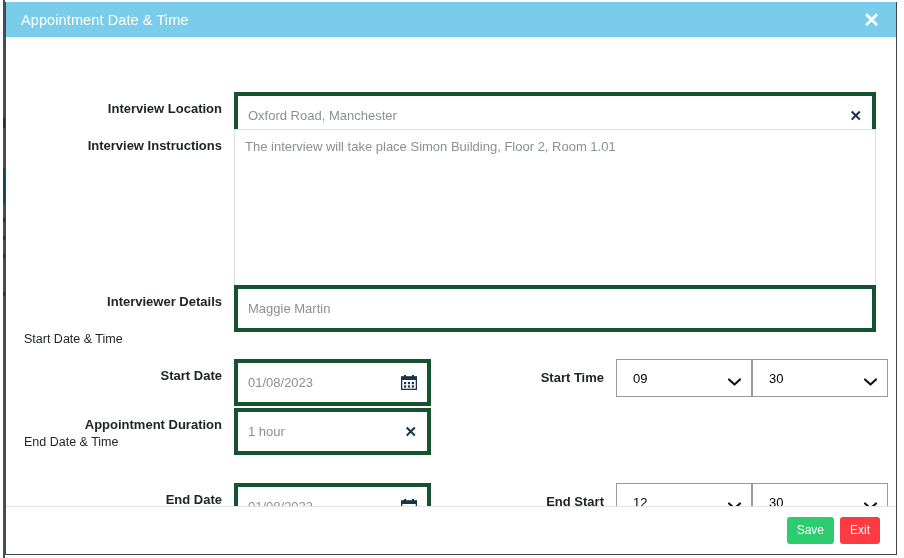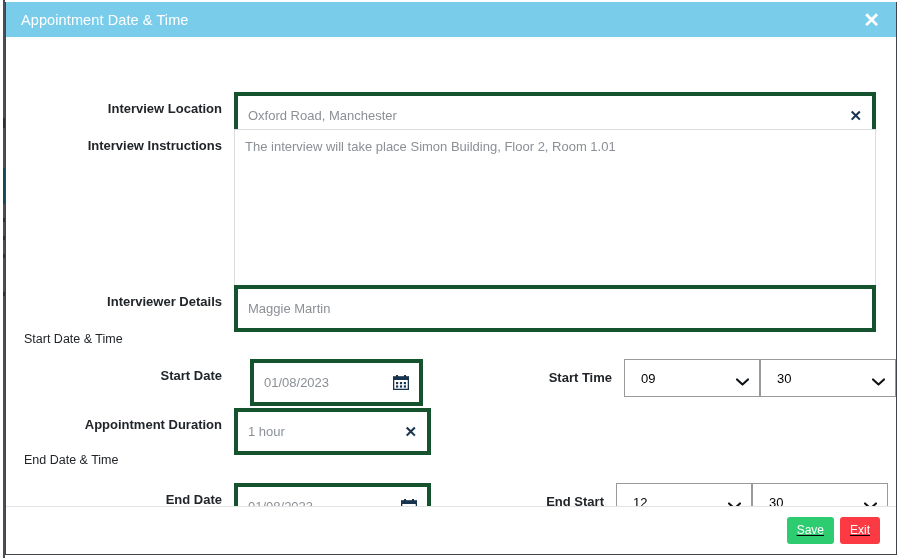--- a/index.html
+++ b/index.html
@@ -195,21 +195,20 @@
   .modal-footer {
     height: 48px;
     min-height: 48px;
     border-top: 1px solid #e3e3e3;
     display: flex;
     align-items: center;
     justify-content: flex-end;
     padding-right: 16px;
     gap: 6px;
     box-sizing: border-box;
-    text-decoration: underline;
   }
   .btn {
     border: none;
     color: #ffffff;
     font-size: 12px;
     font-family: "Liberation Sans", sans-serif;
     padding: 6px 10px;
     border-radius: 3px;
     cursor: pointer;
     line-height: 1.2;
@@ -260,21 +259,21 @@
       <div class="form-label">Interviewer Details</div>
       <div class="field-wrap" style="width:642px;">
         <div class="text-input">
           <span class="val">Maggie Martin</span>
         </div>
       </div>
     </div>
 
     <div class="section-label" style="top:295px;">Start Date &amp; Time</div>
 
-    <div class="form-row" style="top:322px;gap:16px;">
+    <div class="form-row" style="top:322px;">
       <div class="form-label">Start Date</div>
       <div class="field-wrap" style="width:197px;">
         <div class="text-input">
           <span class="val">01/08/2023</span>
           <span class="cal-icon">
             <svg viewBox="0 0 16 15" width="16" height="15" xmlns="http://www.w3.org/2000/svg">
               <rect x="3" y="0" width="2" height="3" fill="#17334d"></rect>
               <rect x="11" y="0" width="2" height="3" fill="#17334d"></rect>
               <rect x="0.5" y="2" width="15" height="12.5" fill="none" stroke="#17334d" stroke-width="1.6"></rect>
               <rect x="0.5" y="2" width="15" height="3" fill="#17334d"></rect>
@@ -312,21 +311,21 @@
     <div class="form-row" style="top:371px;">
       <div class="form-label">Appointment Duration</div>
       <div class="field-wrap" style="width:197px;">
         <div class="text-input">
           <span class="val">1 hour</span>
           <span class="clear-x">✕</span>
         </div>
       </div>
     </div>
 
-    <div class="section-label" style="top:416px;">End Date &amp; Time</div>
+    <div class="section-label" style="top:398px;">End Date &amp; Time</div>
 
     <div class="form-row" style="top:446px;">
       <div class="form-label">End Date</div>
       <div class="field-wrap" style="width:197px;">
         <div class="text-input">
           <span class="val">01/08/2023</span>
           <span class="cal-icon">
             <svg viewBox="0 0 16 15" width="16" height="15" xmlns="http://www.w3.org/2000/svg">
               <rect x="3" y="0" width="2" height="3" fill="#17334d"></rect>
               <rect x="11" y="0" width="2" height="3" fill="#17334d"></rect>

